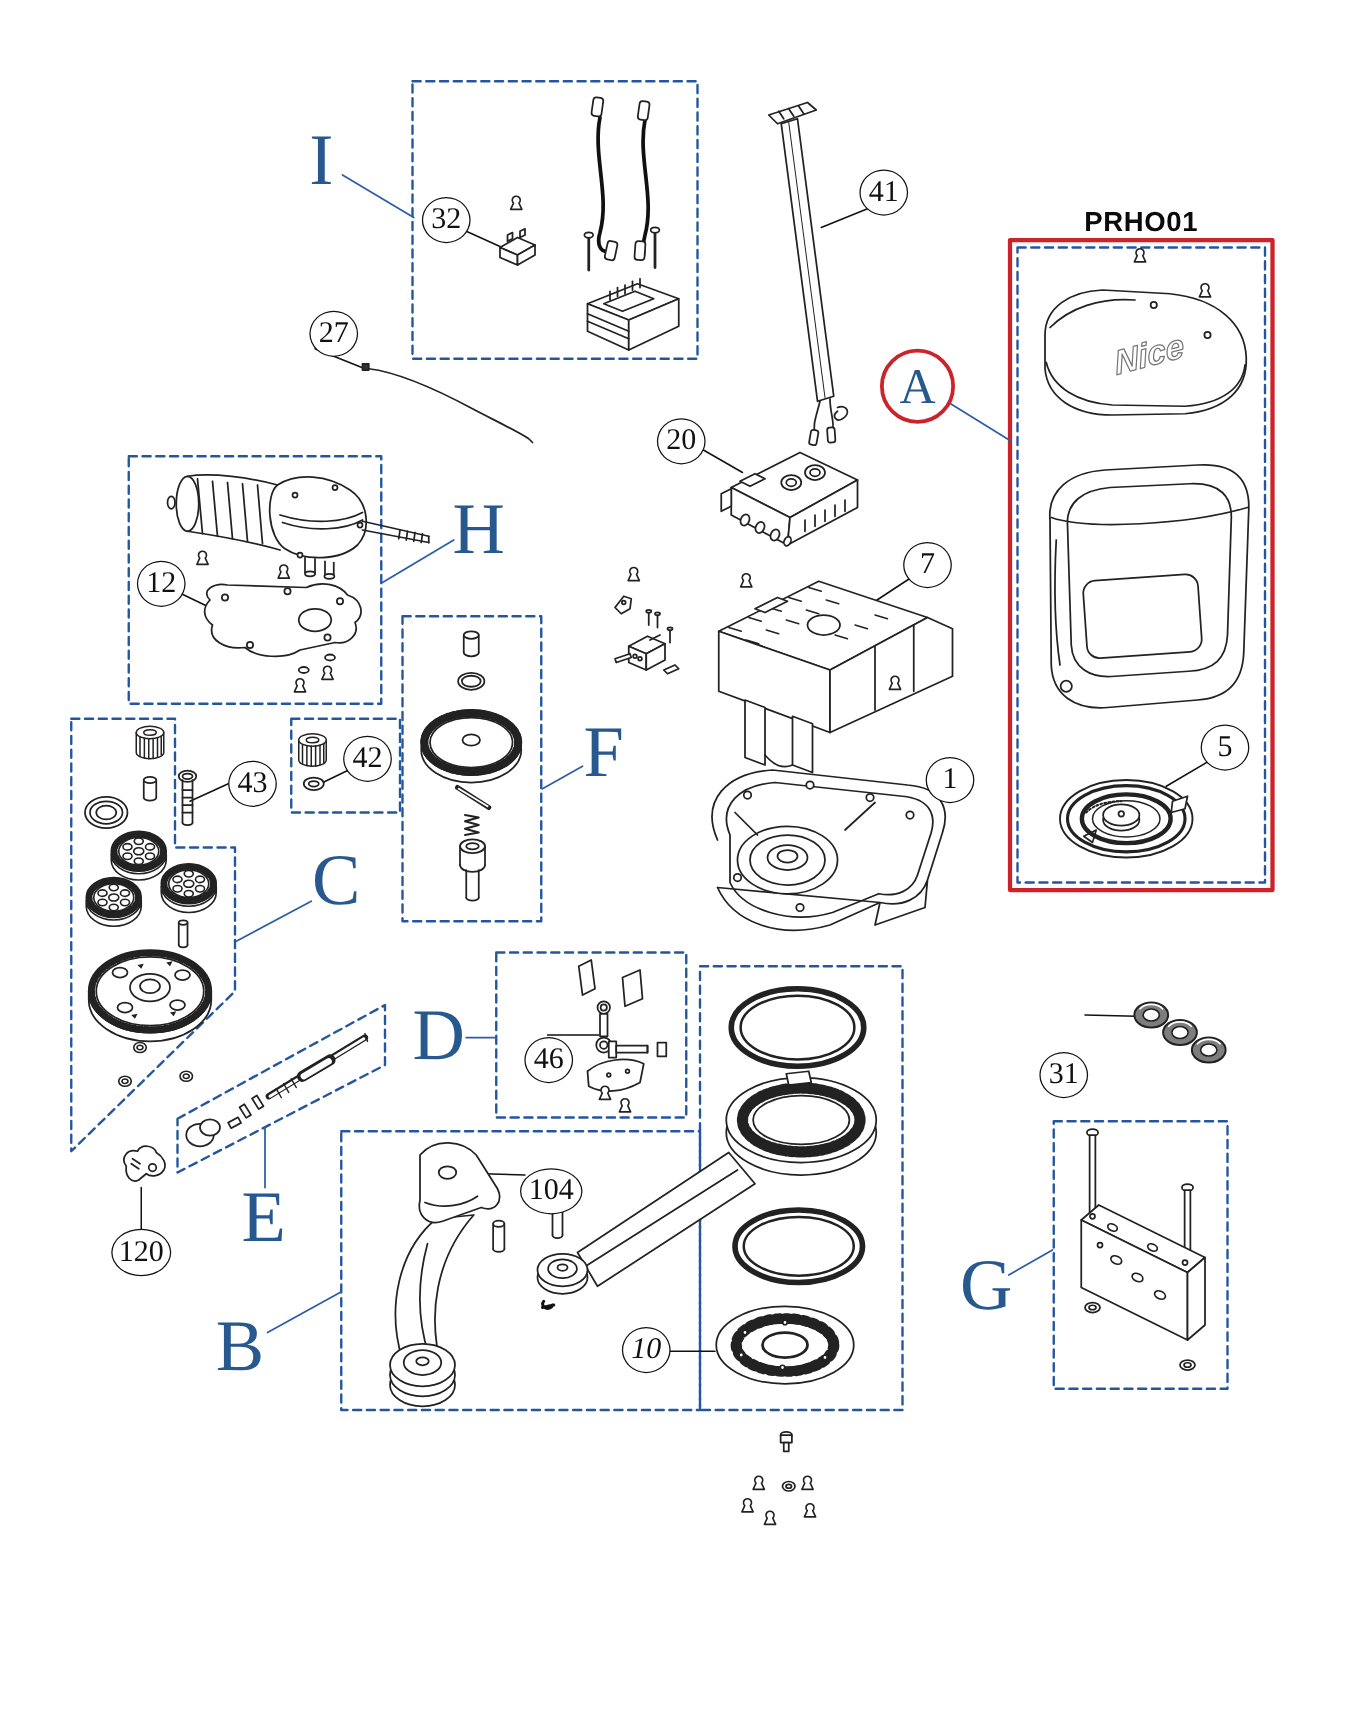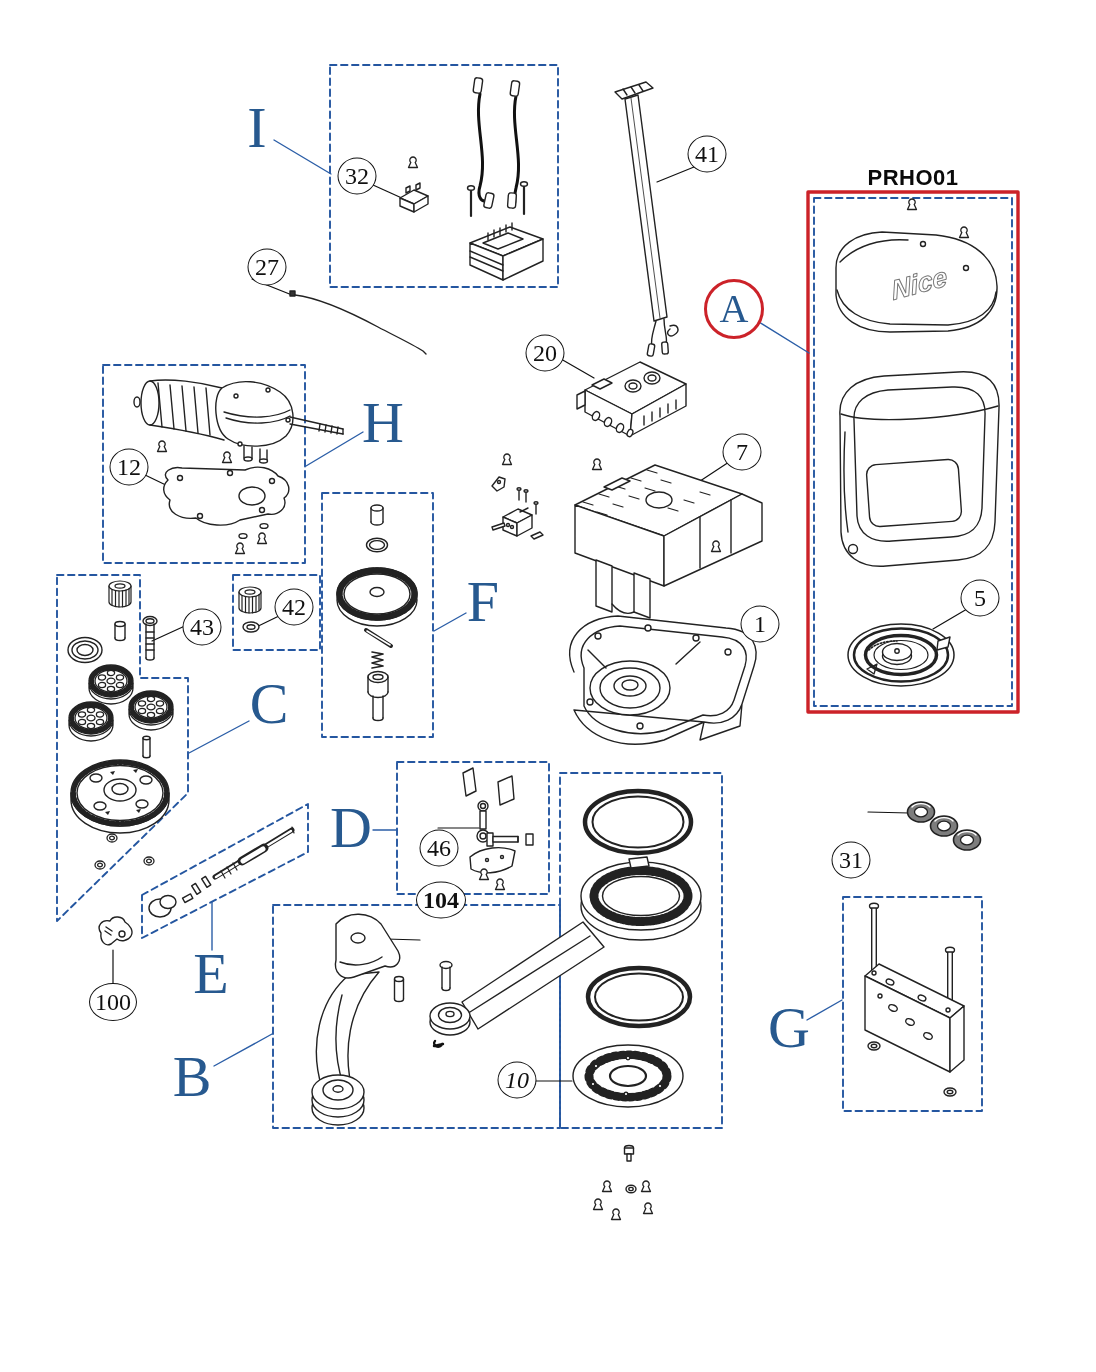--- a/index.html
+++ b/index.html
@@ -565,18 +565,18 @@
 <div class="co" style="left:237px;top:267px;margin-left:30px;">27</div>
 <div class="co" style="left:707px;top:154px;">41</div>
 <div class="co" style="left:545px;top:353px;">20</div>
 <div class="co" style="left:742px;top:452px;">7</div>
 <div class="co" style="left:760px;top:624px;">1</div>
 <div class="co" style="left:980px;top:598px;">5</div>
 <div class="co" style="left:129px;top:467px;text-align:center;">12</div>
 <div class="co" style="left:202px;top:616px;margin-top:11px;">43</div>
 <div class="co" style="left:294px;top:607px;">42</div>
 <div class="co" style="left:439px;top:828px;margin-top:20px;">46</div>
-<div class="co w104" style="left:441px;top:900px;font-weight:bold;">104</div>
+<div class="co w104" style="left:441px;top:953px;">104</div>
 <div class="co" style="left:517px;top:1080px;font-style:italic;">10</div>
 <div class="co" style="left:851px;top:812px;margin-top:48px;">31</div>
-<div class="co w120" style="left:113px;top:1002px;">100</div>
+<div class="co w120" style="left:113px;top:1002px;">120</div>
 
 </div>
 
 </body></html>

